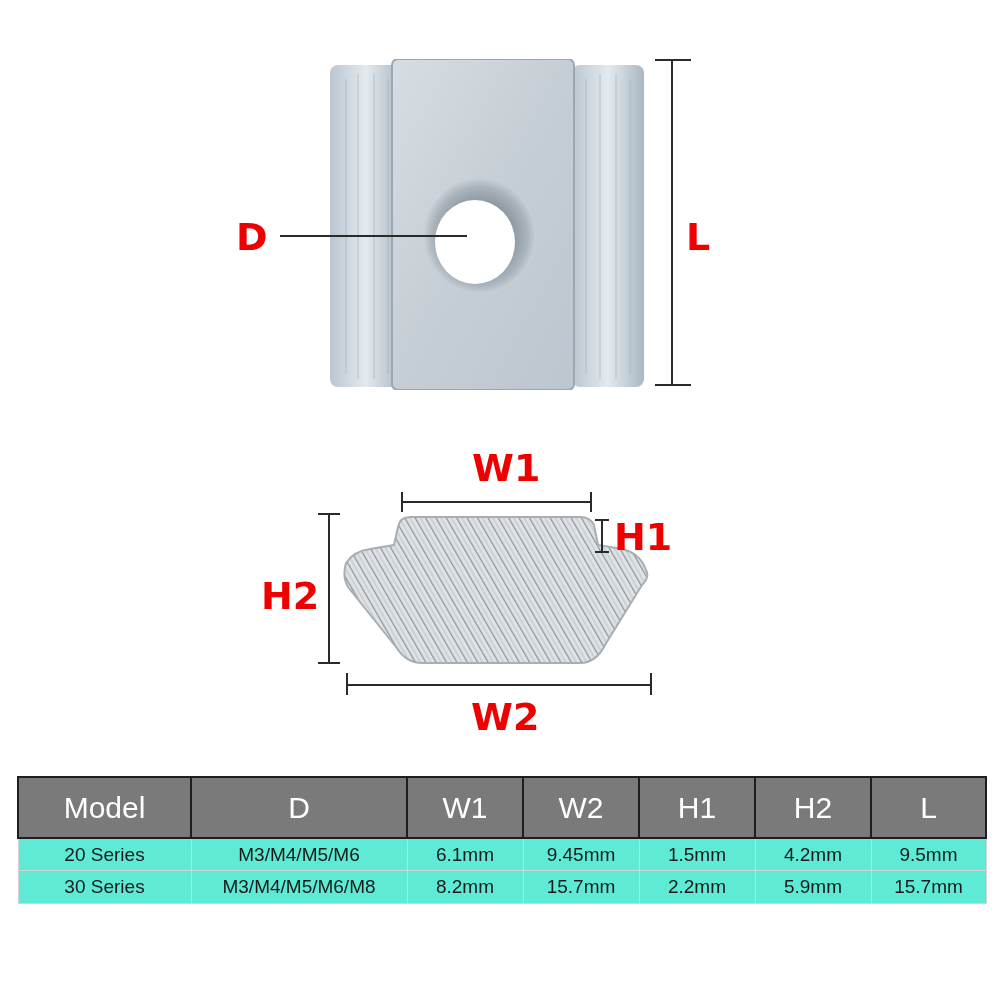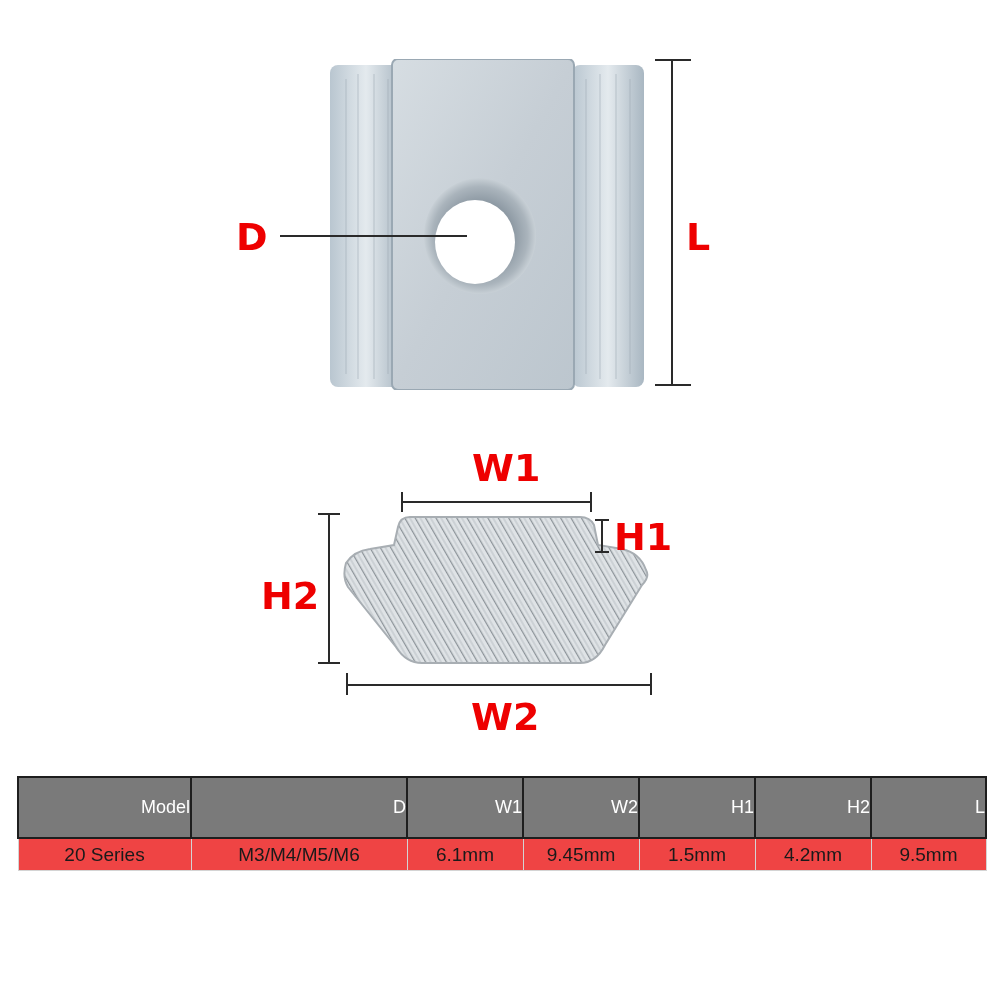--- a/index.html
+++ b/index.html
@@ -32,34 +32,34 @@
       left: 17px; top: 776px;
       width: 968px;
       border-collapse: collapse;
       table-layout: fixed;
       font-family: "Liberation Sans", sans-serif;
     }
     #spec-table th {
       background: #7a7a7a;
       color: #ffffff;
       font-weight: normal;
-      font-size: 18px;
+      font-size: 30px;
       height: 61px;
       border: 2px solid #1e1e1e;
-      text-align: right;
+      text-align: center;
       vertical-align: middle;
     }
     #spec-table td {
       font-size: 19px;
       color: #1a1a1a;
       height: 32.5px;
       border: 1px solid #d4d4d4;
       text-align: center;
       vertical-align: middle;
-      background: #ef4444;
+      background: #5eead4;
       white-space: nowrap;
     }
   </style>
 </head>
 <body>
 
 <svg id="top-nut" class="abs" viewBox="0 0 314 331">
   <defs>
     <linearGradient id="sideGrad" x1="0" x2="1" y1="0" y2="0">
       <stop offset="0" stop-color="#b9c6d0"></stop>
@@ -162,14 +162,23 @@
   <tbody>
     <tr>
       <td>20 Series</td>
       <td>M3/M4/M5/M6</td>
       <td>6.1mm</td>
       <td>9.45mm</td>
       <td>1.5mm</td>
       <td>4.2mm</td>
       <td>9.5mm</td>
     </tr>
+    <tr>
+      <td>30 Series</td>
+      <td>M3/M4/M5/M6/M8</td>
+      <td>8.2mm</td>
+      <td>15.7mm</td>
+      <td>2.2mm</td>
+      <td>5.9mm</td>
+      <td>15.7mm</td>
+    </tr>
   </tbody>
 </table>
 
 </body></html>

